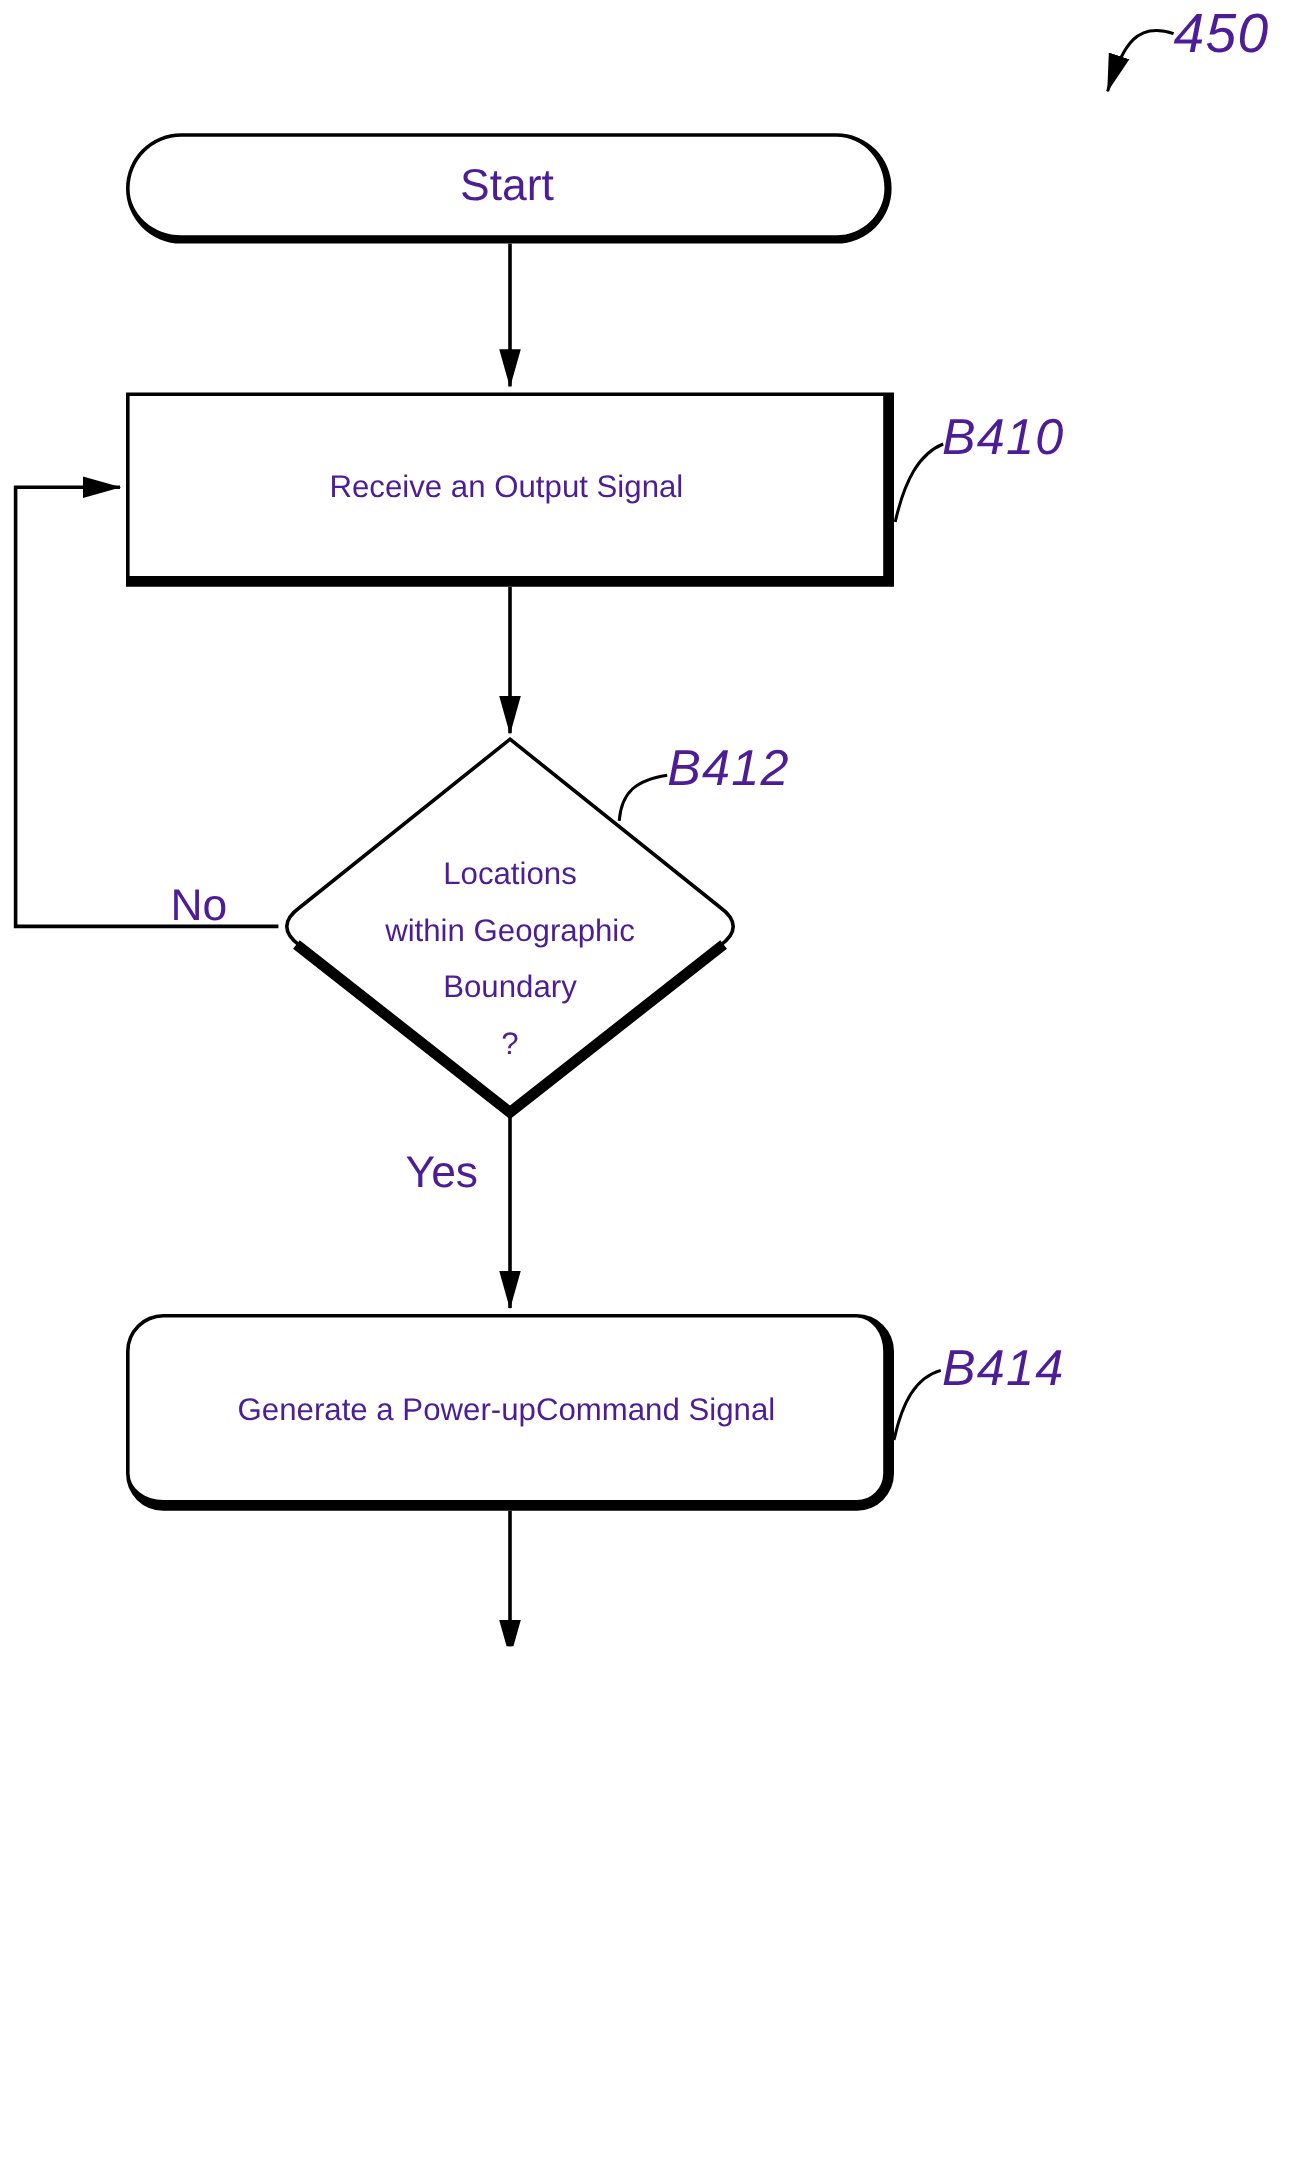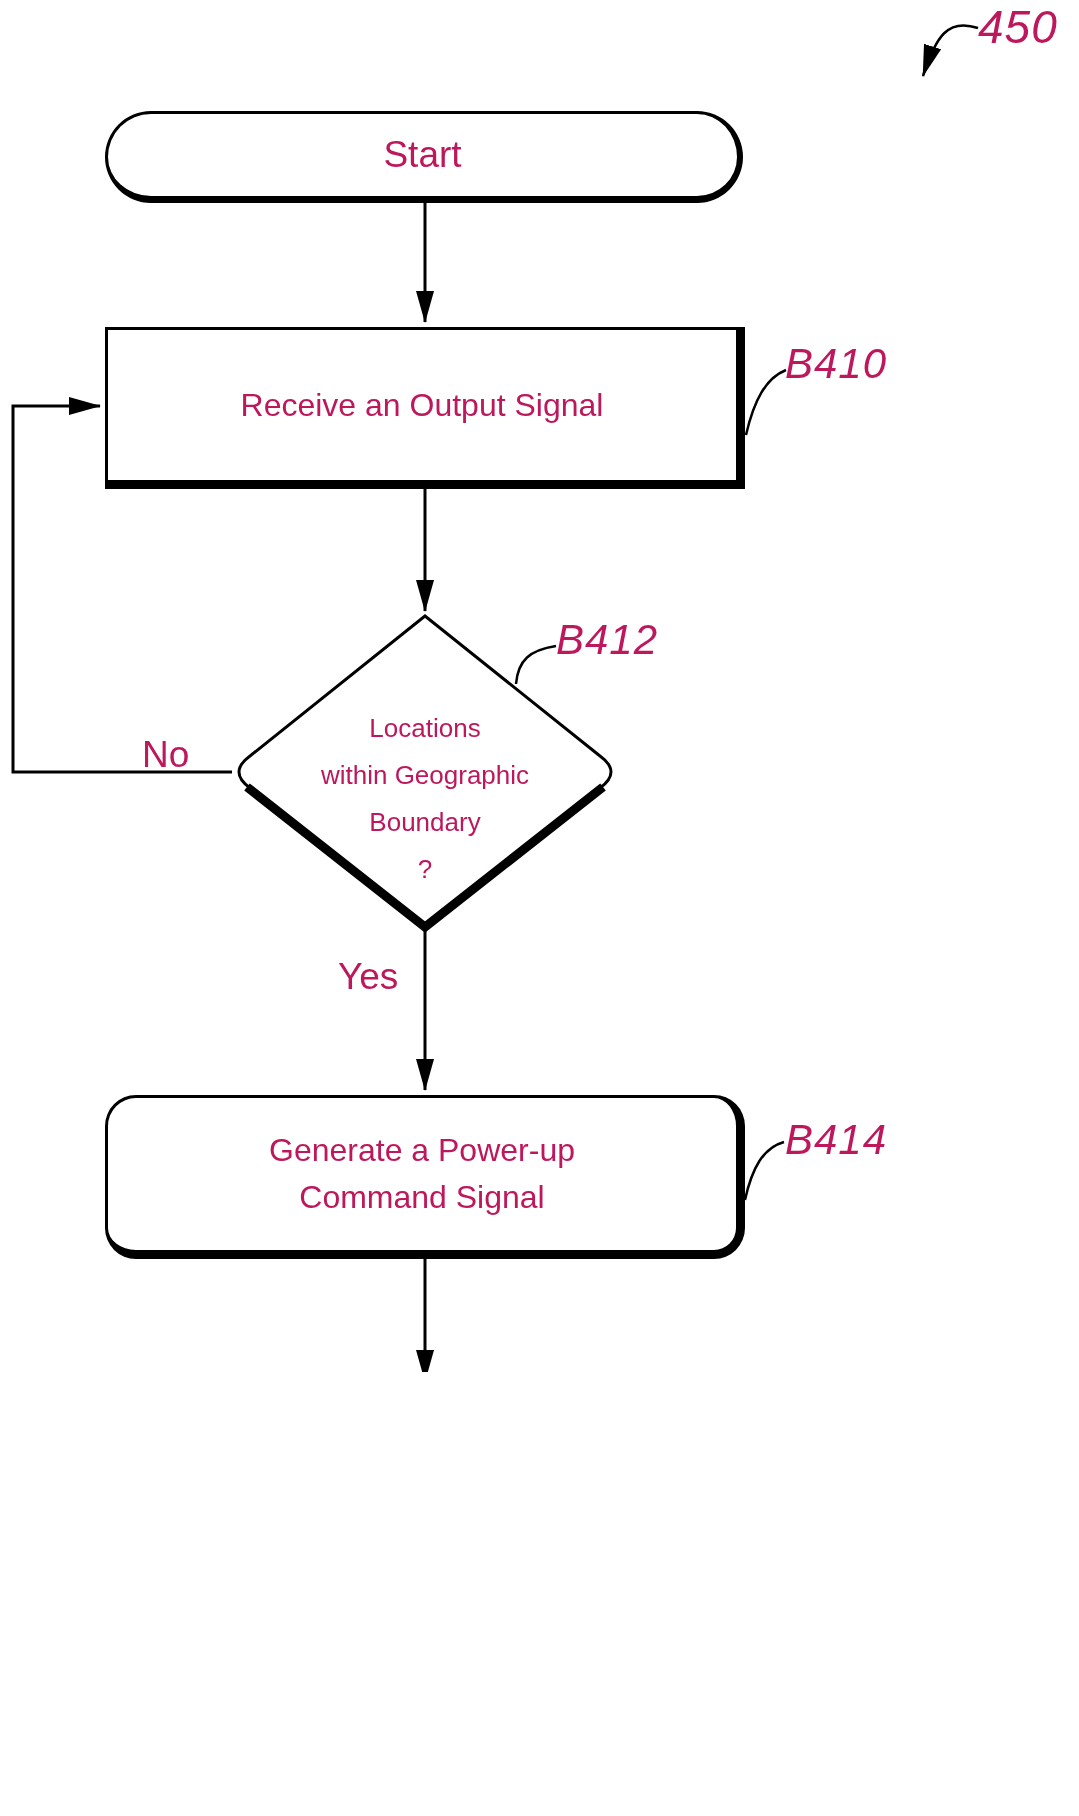--- a/index.html
+++ b/index.html
@@ -1,42 +1,42 @@
 <!DOCTYPE html>
 <html><head>
 <meta charset="utf-8">
 <style>
   html,body{margin:0;padding:0;background:#ffffff;}
   .canvas{
     position:relative;
     width:1079px;height:1372px;
     background:#ffffff;
     font-family:"Liberation Sans",sans-serif;
-    color:#be185d;
+    color:#4c1d95;
     overflow:hidden;
   }
   .layer{position:absolute;left:0;top:0;width:1079px;height:1816px;}
   .shape{
     position:absolute;
     display:flex;align-items:center;justify-content:center;
     text-align:center;box-sizing:border-box;background:#fff;
   }
   .pill{
     border:3px solid #000;
     border-radius:50px;
     font-size:37px;
     align-items:center;
   }
   #start-node{left:105px;top:111px;width:638px;height:92px;border-width:3px 6px 7px 3px;}
   #complete-node{left:107px;top:1712px;width:643px;height:93px;border-width:3px 9px 10px 4px;}
   .process{
     border:3px solid #000;
     border-right-width:9px;border-bottom-width:9px;
-    font-size:32px;line-height:47px;
-    flex-direction:column;
+    font-size:26px;line-height:47px;
+    flex-direction:row;
   }
   #b410-node{left:105px;top:327px;width:640px;height:162px;}
   #b414-node{left:105px;top:1095px;width:640px;height:164px;border-radius:31px;}
   #b416-node{left:105px;top:1386px;width:640px;height:215px;}
   .diamond-text{
     position:absolute;left:245px;top:645px;width:360px;height:280px;
     display:flex;flex-direction:column;align-items:center;justify-content:center;
     padding-top:28px;box-sizing:border-box;
     font-size:26px;line-height:47px;text-align:center;
   }

